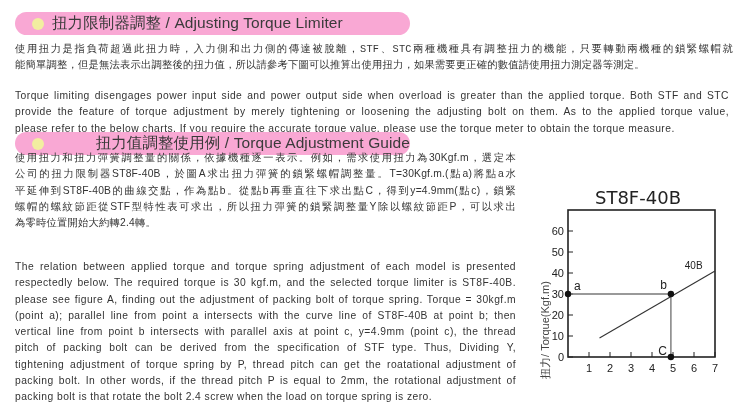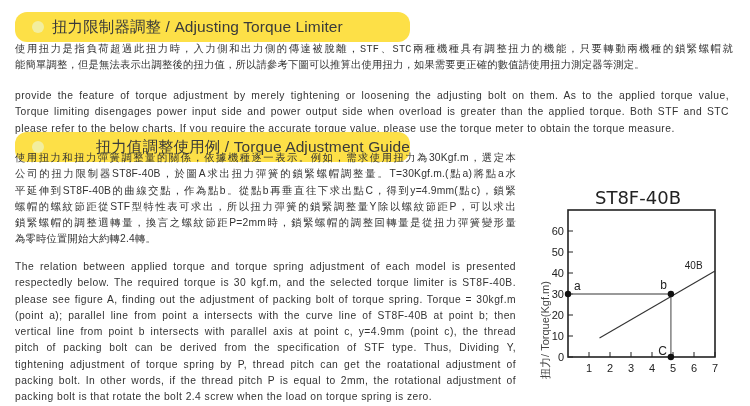--- a/index.html
+++ b/index.html
@@ -1,19 +1,19 @@
 <!DOCTYPE html>
 <html><head>
 <meta charset="utf-8">
 <style>
   html, body { margin:0; padding:0; background:#ffffff; }
   body { width:750px; height:406px; position:relative; overflow:hidden;
          font-family:"Liberation Sans","DejaVu Sans",sans-serif; color:#333; }
-  .sec-header { position:absolute; left:15px; width:395px; height:30px;
-    background:#fde047; border-radius:12px; display:flex; align-items:center; }
+  .sec-header { position:absolute; left:15px; width:395px; height:23px;
+    background:#f9a8d4; border-radius:12px; display:flex; align-items:center; }
   .sec-header .dot { width:12px; height:12px; border-radius:50%;
     background:#f2eea0; margin-left:17px; margin-right:8px; flex:none; }
   .sec-header .title { font-size:15.5px; color:#3a3a3a; white-space:nowrap; letter-spacing:0.1px; }
   .para { position:absolute; left:15px; font-size:10.3px; line-height:16.3px; color:#333; text-align:justify; }
   .para .ln { display:block; white-space:nowrap; text-align-last:justify; }
   .para .ln.last { text-align-last:left; }
   .zh { letter-spacing:0.2px; }
   .en { letter-spacing:0.45px; }
   #p1zh { top:41px; width:718px;font-family:Liberation Mono, monospace; }
   #p1en { top:88px; width:714px; }
@@ -29,36 +29,35 @@
   <span class="dot"></span>
   <span class="title">扭力限制器調整 / Adjusting Torque Limiter</span>
 </div>
 
 <div id="p1zh" class="para zh">
   <span class="ln">使用扭力是指負荷超過此扭力時，入力側和出力側的傳達被脫離，STF、STC兩種機種具有調整扭力的機能，只要轉動兩機種的鎖緊螺帽就</span>
   <span class="ln last">能簡單調整，但是無法表示出調整後的扭力值，所以請參考下圖可以推算出使用扭力，如果需要更正確的數值請使用扭力測定器等測定。</span>
 </div>
 
 <div id="p1en" class="para en">
+  <span class="ln">Torque limiting disengages power input side and power output side when overload is greater than the applied torque. Both STF and STC</span>
   <span class="ln">provide the feature of torque adjustment by merely tightening or loosening the adjusting bolt on them. As to the applied torque value,</span>
-  <span class="ln">Torque limiting disengages power input side and power output side when overload is greater than the applied torque. Both STF and STC</span>
   <span class="ln last">please refer to the below charts. If you require the accurate torque value, please use the torque meter to obtain the torque measure.</span>
 </div>
 
 <div class="sec-header" style="top:132px;justify-content:space-between;">
   <span class="dot"></span>
   <span class="title">扭力值調整使用例 / Torque Adjustment Guide</span>
 </div>
 
 <div id="p2zh" class="para zh">
   <span class="ln">使用扭力和扭力彈簧調整量的關係，依據機種逐一表示。例如，需求使用扭力為30Kgf.m，選定本</span>
   <span class="ln">公司的扭力限制器ST8F-40B，於圖A求出扭力彈簧的鎖緊螺帽調整量。T=30Kgf.m.(點a)將點a水</span>
   <span class="ln">平延伸到ST8F-40B的曲線交點，作為點b。從點b再垂直往下求出點C，得到y=4.9mm(點c)，鎖緊</span>
   <span class="ln">螺帽的螺紋節距從STF型特性表可求出，所以扭力彈簧的鎖緊調整量Y除以螺紋節距P，可以求出</span>
-  <span class="ln">鎖緊螺帽的調整迴轉量，換言之螺紋節距P=2mm時，鎖緊螺帽的調整回轉量是從扭力彈簧變形量</span>
   <span class="ln last">為零時位置開始大約轉2.4轉。</span>
 </div>
 
 <div id="p2en" class="para en">
   <span class="ln">The relation between applied torque and torque spring adjustment of each model is presented</span>
   <span class="ln">respectedly below. The required torque is 30 kgf.m, and the selected torque limiter is ST8F-40B.</span>
   <span class="ln">please see figure A, finding out the adjustment of packing bolt of torque spring. Torque = 30kgf.m</span>
   <span class="ln">(point a); parallel line from point a intersects with the curve line of ST8F-40B at point b; then</span>
   <span class="ln">vertical line from point b intersects with parallel axis at point c, y=4.9mm (point c), the thread</span>
   <span class="ln">pitch of packing bolt can be derived from the specification of STF type. Thus, Dividing Y,</span>

